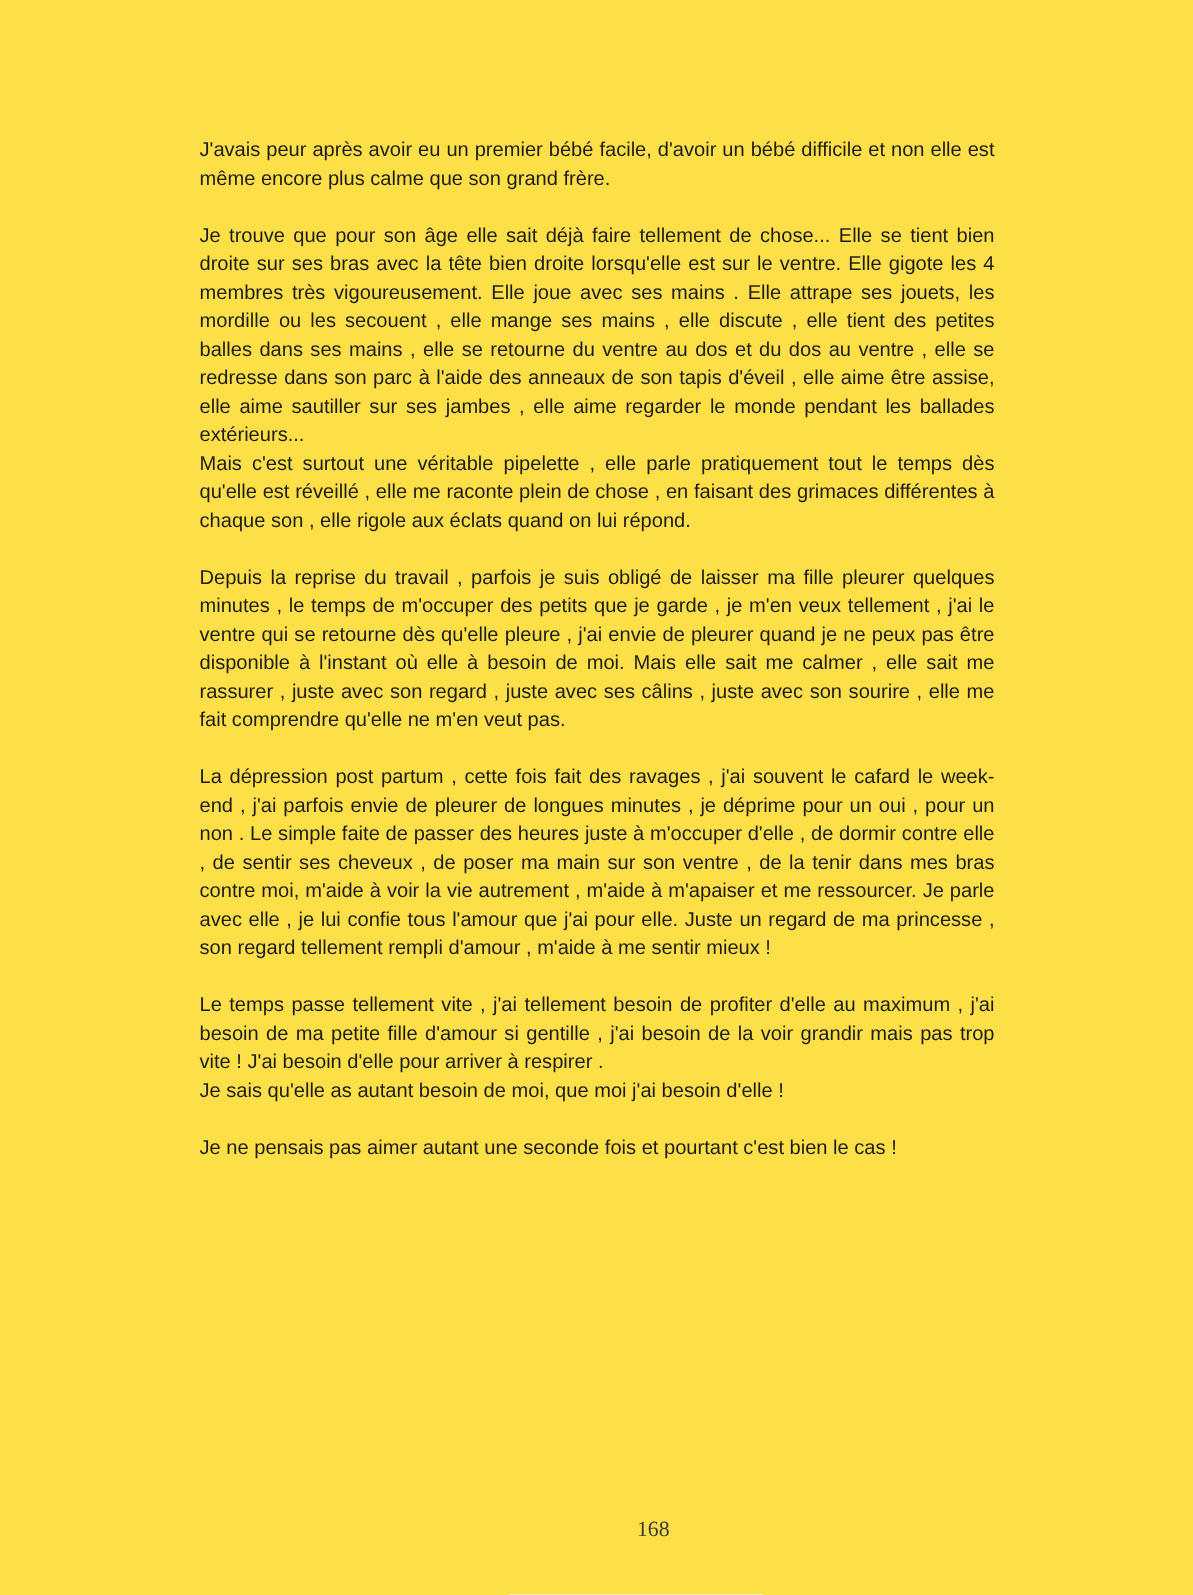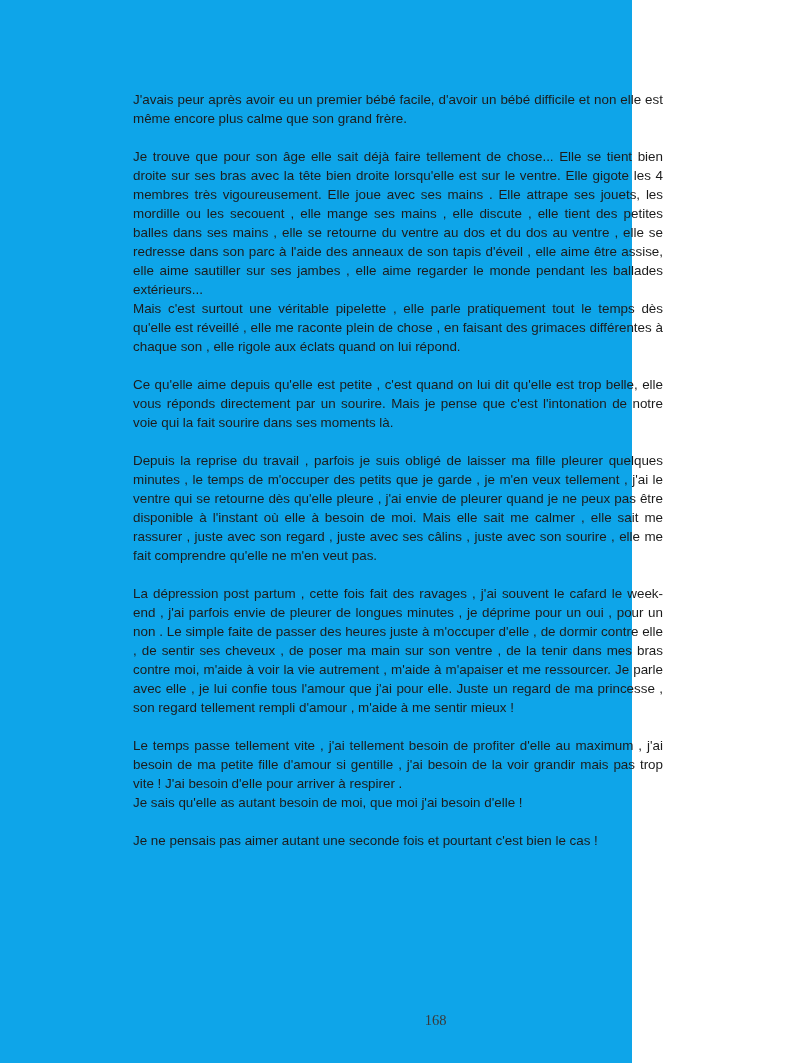--- a/index.html
+++ b/index.html
@@ -11,23 +11,23 @@
     width: 795px;
     height: 1063px;
     position: relative;
     overflow: hidden;
     font-family: "Liberation Sans", sans-serif;
   }
   .page {
     position: absolute;
     left: 0;
     top: 0;
-    width: 632px;
+    width: 795px;
     height: 1063px;
-    background: #0ea5e9;
+    background: #fde047;
   }
   .text-block {
     position: absolute;
     left: 133px;
     top: 90px;
     width: 530px;
   }
   .para {
     margin: 0 0 19px 0;
     font-size: 13.4px;
@@ -49,21 +49,20 @@
   }
 </style>
 </head>
 <body>
 
 <div class="page">
   <div class="text-block">
     <p class="para">J'avais peur après avoir eu un premier bébé facile, d'avoir un bébé difficile et non elle est même encore plus calme que son grand frère.</p>
     <p class="para">Je trouve que pour son âge elle sait déjà faire tellement de chose... Elle se tient bien droite sur ses bras avec la tête bien droite lorsqu'elle est sur le ventre. Elle gigote les 4 membres très vigoureusement. Elle joue avec ses mains . Elle attrape ses jouets, les mordille ou les secouent , elle mange ses mains , elle discute , elle tient des petites balles dans ses mains , elle se retourne du ventre au dos et du dos au ventre , elle se redresse dans son parc à l'aide des anneaux de son tapis d'éveil , elle aime être assise, elle aime sautiller sur ses jambes , elle aime regarder le monde pendant les ballades extérieurs...
 Mais c'est surtout une véritable pipelette , elle parle pratiquement tout le temps dès qu'elle est réveillé , elle me raconte plein de chose , en faisant des grimaces différentes à chaque son , elle rigole aux éclats quand on lui répond.</p>
-    <p class="para">Ce qu'elle aime depuis qu'elle est petite , c'est quand on lui dit qu'elle est trop belle, elle vous réponds directement par un sourire. Mais je pense que c'est l'intonation de notre voie qui la fait sourire dans ses moments là.</p>
     <p class="para">Depuis la reprise du travail , parfois je suis obligé de laisser ma fille pleurer quelques minutes , le temps de m'occuper des petits que je garde , je m'en veux tellement , j'ai le ventre qui se retourne dès qu'elle pleure , j'ai envie de pleurer quand je ne peux pas être disponible à l'instant où elle à besoin de moi. Mais elle sait me calmer , elle sait me rassurer , juste avec son regard , juste avec ses câlins , juste avec son sourire , elle me fait comprendre qu'elle ne m'en veut pas.</p>
     <p class="para">La dépression post partum , cette fois fait des ravages , j'ai souvent le cafard le week-end , j'ai parfois envie de pleurer de longues minutes , je déprime pour un oui , pour un non . Le simple faite de passer des heures juste à m'occuper d'elle , de dormir contre elle , de sentir ses cheveux , de poser ma main sur son ventre , de la tenir dans mes bras contre moi, m'aide à voir la vie autrement , m'aide à m'apaiser et me ressourcer. Je parle avec elle , je lui confie tous l'amour que j'ai pour elle. Juste un regard de ma princesse , son regard tellement rempli d'amour , m'aide à me sentir mieux !</p>
     <p class="para">Le temps passe tellement vite , j'ai tellement besoin de profiter d'elle au maximum , j'ai besoin de ma petite fille d'amour si gentille , j'ai besoin de la voir grandir mais pas trop vite ! J'ai besoin d'elle pour arriver à respirer .
 Je sais qu'elle as autant besoin de moi, que moi j'ai besoin d'elle !</p>
     <p class="para">Je ne pensais pas aimer autant une seconde fois et pourtant c'est bien le cas !</p>
   </div>
   <div class="page-number">168</div>
 </div>
 
 </body></html>

